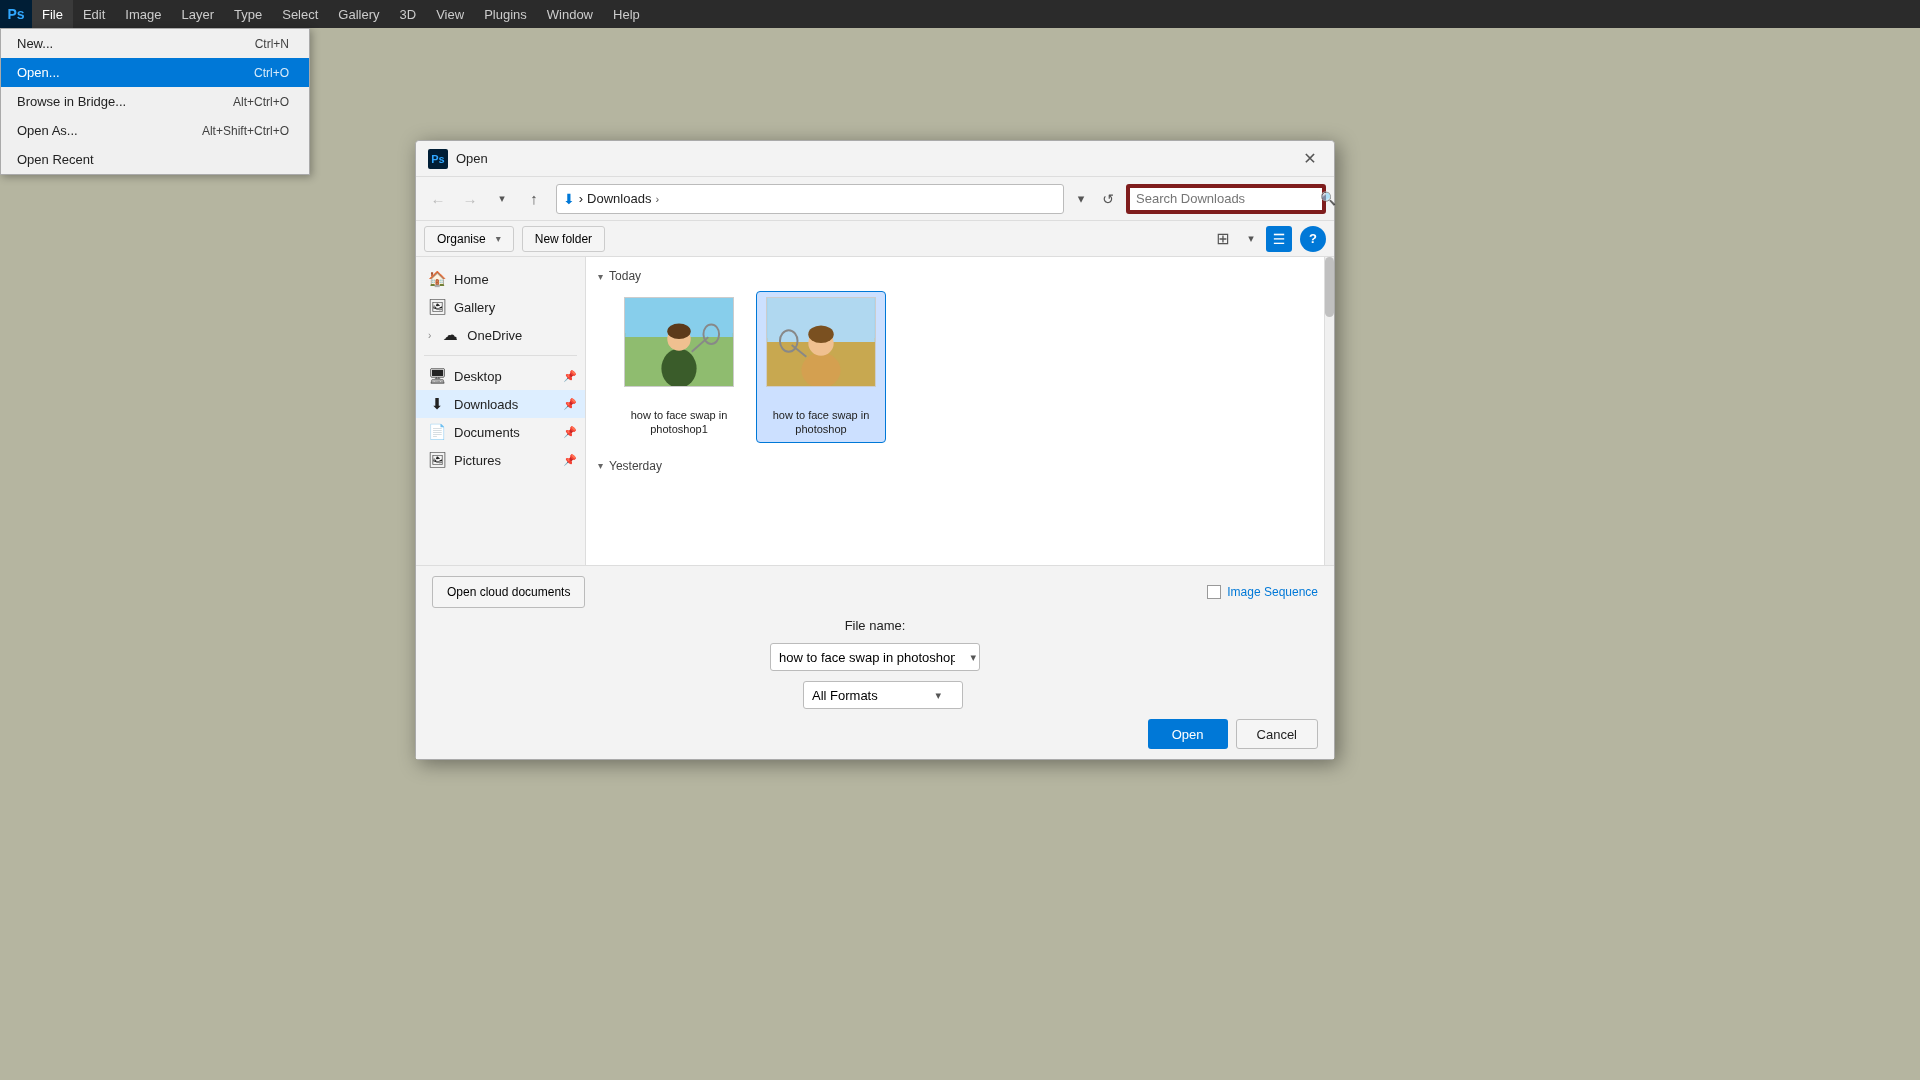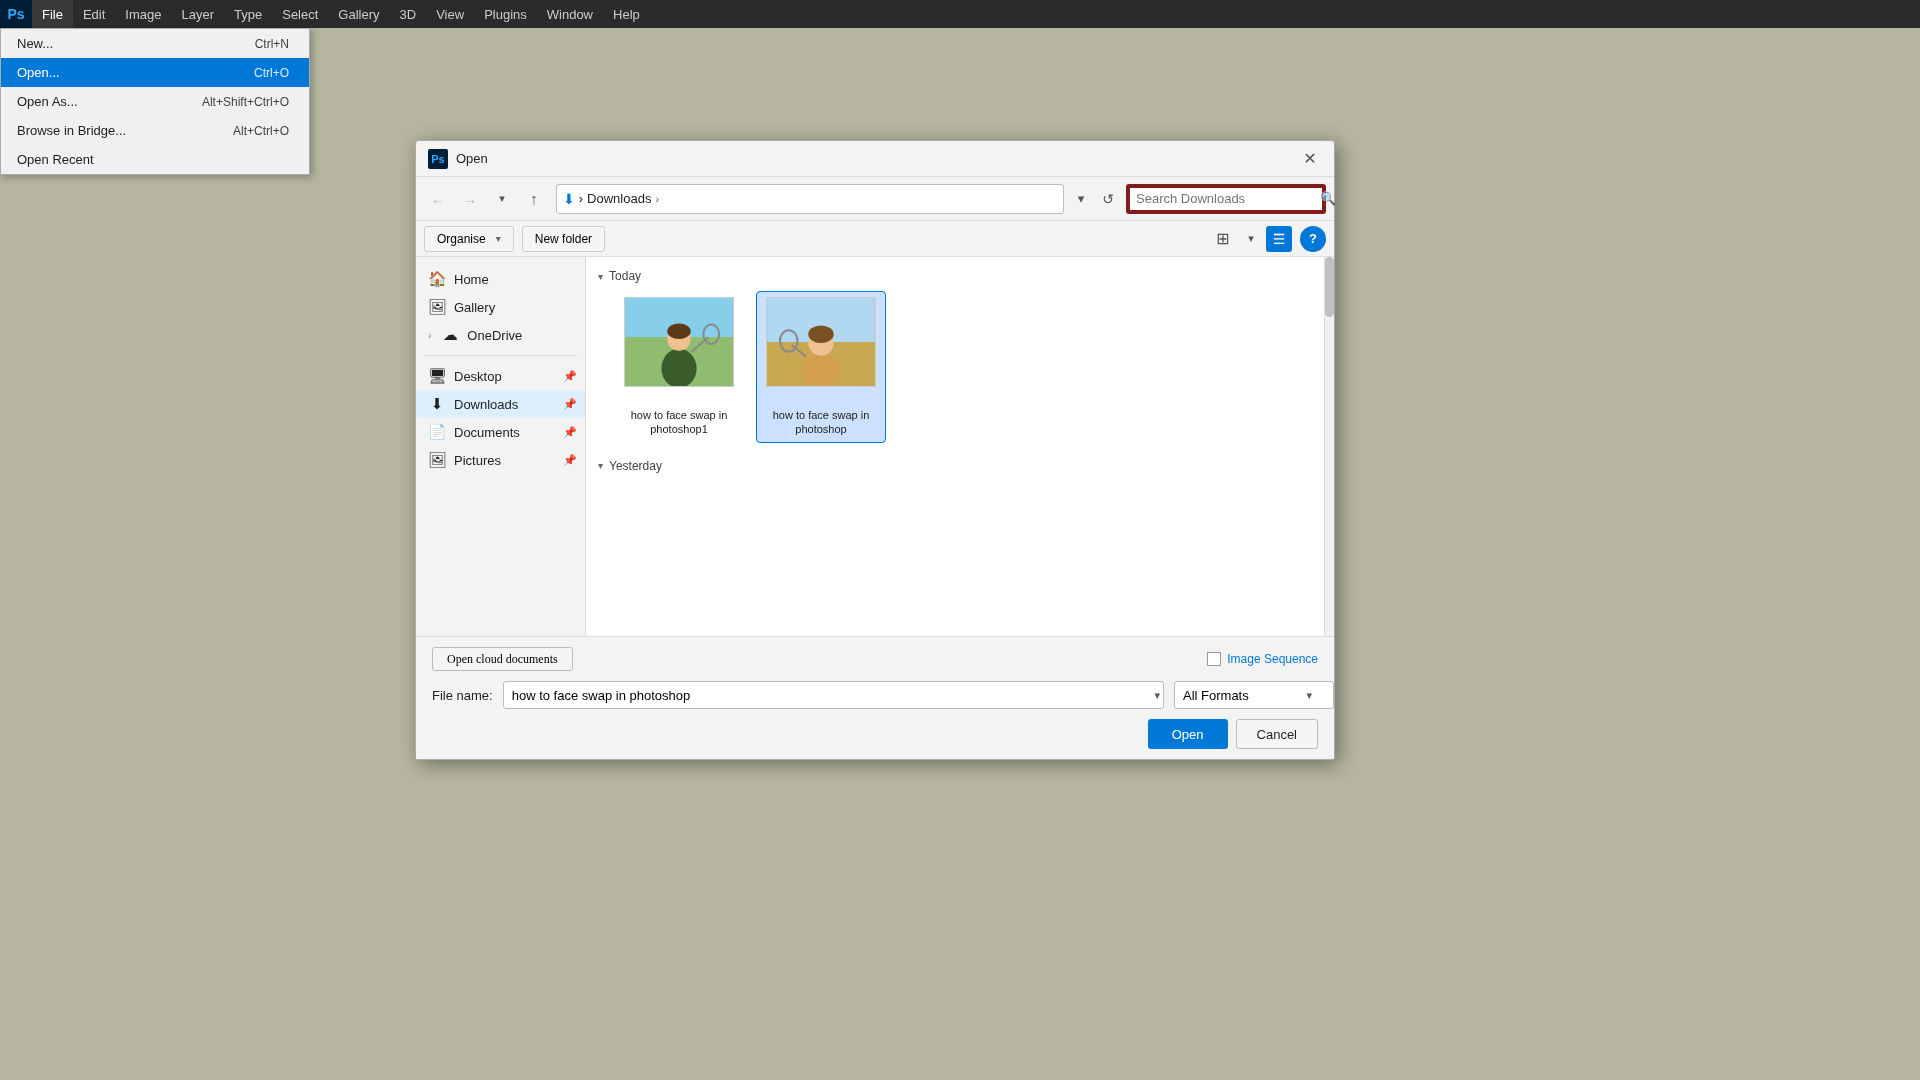--- a/index.html
+++ b/index.html
@@ -433,28 +433,27 @@
       flex-shrink: 0;
     }
 
     .cloud-row {
       display: flex;
       align-items: center;
       justify-content: space-between;
       margin-bottom: 10px;
     }
     .cloud-btn {
-      height: 24px;
+      height: 32px;
       padding: 0 14px;
       background: #f5f5f5;
       border: 1px solid #bbb;
       border-radius: 3px;
       cursor: pointer;
       font-size: 12px;
-      font-family: Liberation Serif, serif;
     }
 
     .image-seq-check {
       display: flex;
       align-items: flex-end;
       gap: 6px;
     }
     .checkbox {
       width: 14px;
       height: 14px;
@@ -468,20 +467,21 @@
     .image-seq-label {
       font-size: 12px;
       color: #0078d7;
     }
 
     .filename-row {
       display: flex;
       align-items: center;
       gap: 10px;
       margin-bottom: 10px;
+      flex-direction: column;
     }
     .filename-label {
       font-size: 13px;
       color: #222;
       white-space: nowrap;
     }
     .filename-input-wrap {
       flex: 1;
       position: relative;
     }
@@ -593,26 +593,26 @@
 <div class="file-dropdown">
   <div class="dropdown-item">
     <span>New...</span>
     <span class="shortcut">Ctrl+N</span>
   </div>
   <div class="dropdown-item highlighted">
     <span>Open...</span>
     <span class="shortcut">Ctrl+O</span>
   </div>
   <div class="dropdown-item">
+    <span>Browse in Bridge...</span>
+    <span class="shortcut">Alt+Ctrl+O</span>
+  </div>
+  <div class="dropdown-item">
     <span>Open As...</span>
     <span class="shortcut">Alt+Shift+Ctrl+O</span>
-  </div>
-  <div class="dropdown-item">
-    <span>Browse in Bridge...</span>
-    <span class="shortcut">Alt+Ctrl+O</span>
   </div>
   <div class="dropdown-item">
     <span>Open Recent</span>
   </div>
 </div>
 
 <div class="dialog-overlay">
 
   <div class="dialog-titlebar">
     <div class="ps-icon">

